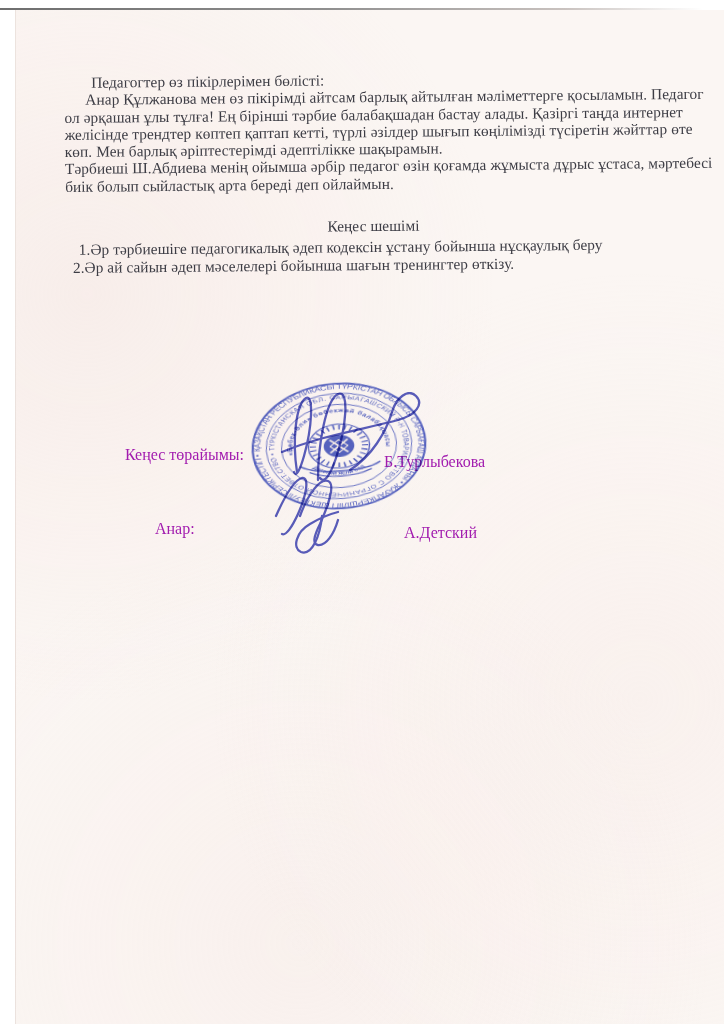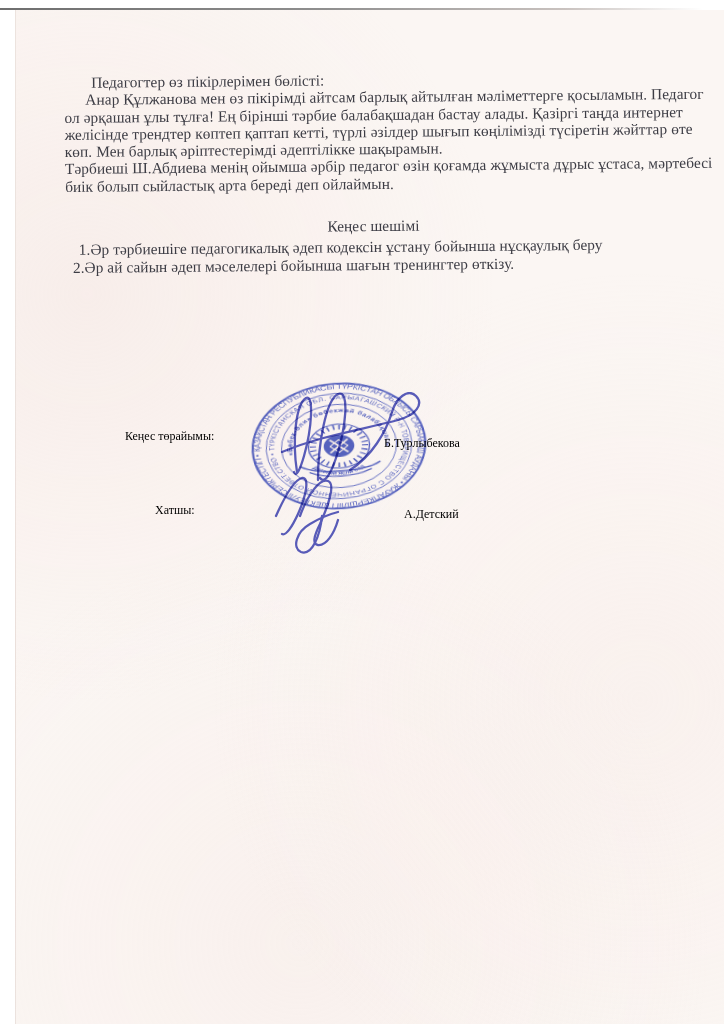--- a/index.html
+++ b/index.html
@@ -26,21 +26,21 @@
     position:absolute;left:64px;top:74px;width:646px;
     color:#3d3d45;font-size:15.4px;line-height:17.3px;letter-spacing:.05px;
     transform:rotate(-0.55deg);transform-origin:0 0;z-index:1;
   }
   .line{white-space:nowrap;}
   .ind1{padding-left:27px;}
   .ind2{padding-left:21px;}
   .decision-title{margin-top:25px;text-align:center;padding-right:30px;white-space:nowrap;}
   .decision-item1{margin-top:4px;padding-left:13px;white-space:nowrap;}
   .decision-item2{padding-left:7px;white-space:nowrap;}
-  .sig-label{position:absolute;color:#000000;font-size:12px;white-space:nowrap;z-index:1;}
+  .sig-label{position:absolute;color:#a21caf;font-size:16px;white-space:nowrap;z-index:1;margin-top:17px;}
   #chair-role{left:125px;top:429px;}
   #chair-name{left:384px;top:436px;}
   #sec-role{left:155px;top:503px;}
   #sec-name{left:404px;top:507px;}
   .stamp-svg{
     position:absolute;left:249px;top:381px;width:180px;height:130px;
     z-index:2;mix-blend-mode:multiply;opacity:.92;
     transform:rotate(-4deg);filter:blur(.25px);
   }
   .sig-svg{
@@ -63,21 +63,21 @@
   <div class="line">Тәрбиеші Ш.Абдиева менің ойымша әрбір педагог өзін қоғамда жұмыста дұрыс ұстаса, мәртебесі</div>
   <div class="line">биік болып сыйластық арта береді деп ойлаймын.</div>
 
   <div class="decision-title">Кеңес  шешімі</div>
   <div class="decision-item1">1.Әр тәрбиешіге педагогикалық әдеп кодексін ұстану бойынша нұсқаулық беру</div>
   <div class="decision-item2">2.Әр ай сайын әдеп мәселелері бойынша шағын тренингтер өткізу.</div>
 </div>
 
 <div class="sig-label" id="chair-role">Кеңес төрайымы:</div>
 <div class="sig-label" id="chair-name">Б.Турлыбекова</div>
-<div class="sig-label" id="sec-role">Хатшы:</div>
+<div class="sig-label" id="sec-role">Анар:</div>
 <div class="sig-label" id="sec-name">А.Детский</div>
 
 <svg class="stamp-svg" viewBox="0 0 200 200" preserveAspectRatio="none">
   <g stroke="#4a5ac6" fill="none">
     <circle cx="100" cy="100" r="96" stroke-width="2.4"></circle>
     <circle cx="100" cy="100" r="81" stroke-width="1.1"></circle>
     <circle cx="100" cy="100" r="64" stroke-width="1.1"></circle>
   </g>
   <defs>
     <path id="ring-outer" d="M 12,100 A 88,88 0 1 1 188,100 A 88,88 0 1 1 12,100"></path>

